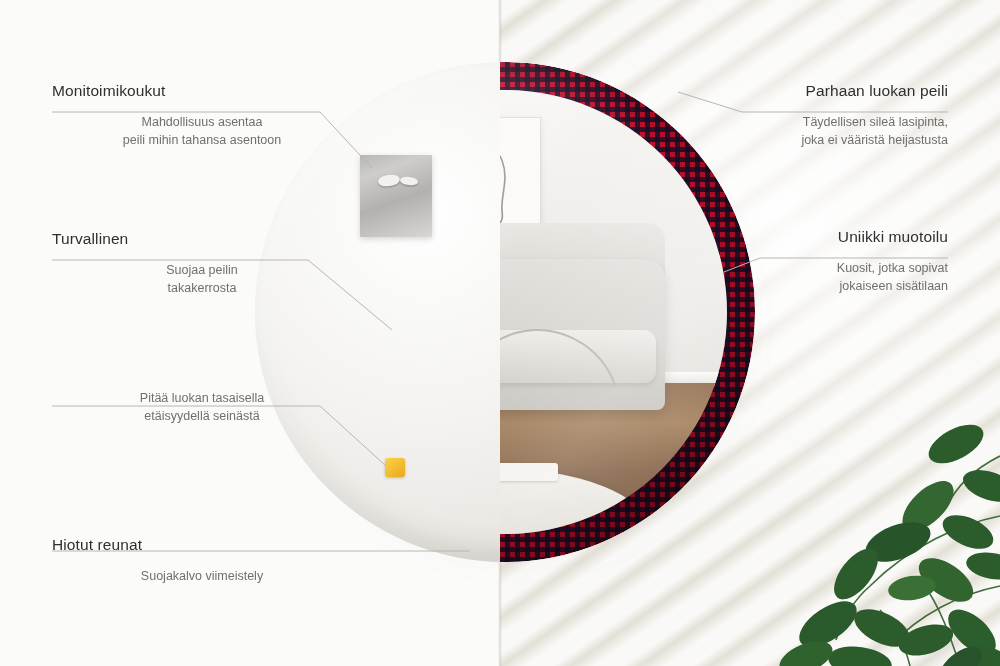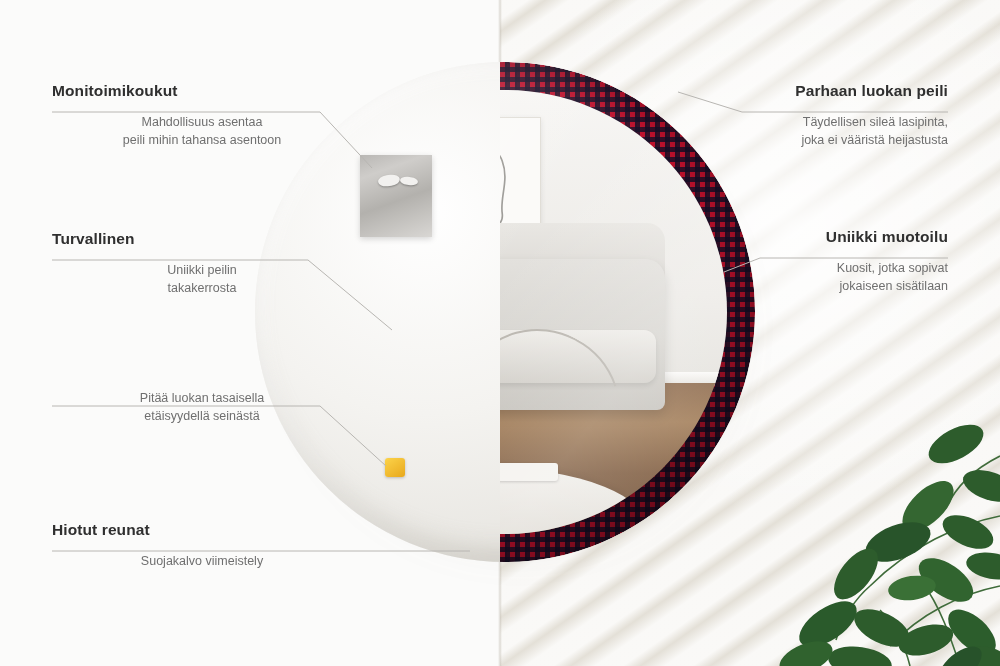--- a/index.html
+++ b/index.html
@@ -191,21 +191,21 @@
     border-radius:3px;
     box-shadow:0 1px 3px rgba(0,0,0,.22);
   }
 
   
   .lines { position:absolute; inset:0; pointer-events:none; }
 
   
   .label { position:absolute; }
   .label .title {
-    font-size:15.5px; font-weight:bold; color:#2f2f2f;
+    font-size:15.5px; font-weight:normal; color:#2f2f2f;
     letter-spacing:.1px; white-space:nowrap;
   }
   .label .desc {
     font-size:12.5px; color:#6f6f6f; line-height:1.45;
     white-space:pre-line;
   }
   .label.left .title { text-align:left; }
   .label.left .desc  { text-align:center; margin-top:13px; }
   .label.right .title{ text-align:right; }
   .label.right .desc { text-align:right; margin-top:13px; }
@@ -287,30 +287,30 @@
   </svg>
 
   <div class="label left" style="left:52px; top:82px; width:300px;">
     <div class="title">Monitoimikoukut</div>
     <div class="desc">Mahdollisuus asentaa
 peili mihin tahansa asentoon</div>
   </div>
 
   <div class="label left" style="left:52px; top:230px; width:300px;">
     <div class="title">Turvallinen</div>
-    <div class="desc">Uniikki peilin
+    <div class="desc">Suojaa peilin
 takakerrosta</div>
   </div>
 
   <div class="label left" style="left:52px; top:376px; width:300px;">
     <div class="desc">Pitää luokan tasaisella
 etäisyydellä seinästä</div>
   </div>
 
-  <div class="label left" style="left:52px; top:521px; width:300px;">
+  <div class="label left" style="left:52px; top:536px; width:300px;">
     <div class="title">Hiotut reunat</div>
     <div class="desc">Suojakalvo viimeistely</div>
   </div>
 
   <div class="label right" style="left:648px; top:82px; width:300px;">
     <div class="title">Parhaan luokan peili</div>
     <div class="desc">Täydellisen sileä lasipinta,
 joka ei vääristä heijastusta</div>
   </div>
 

